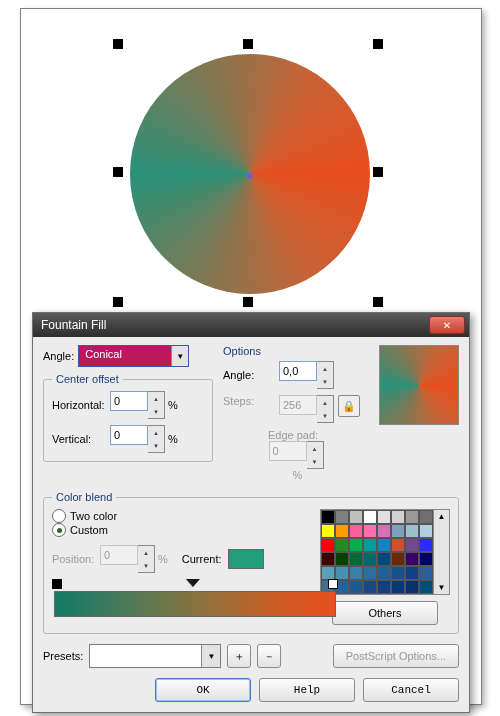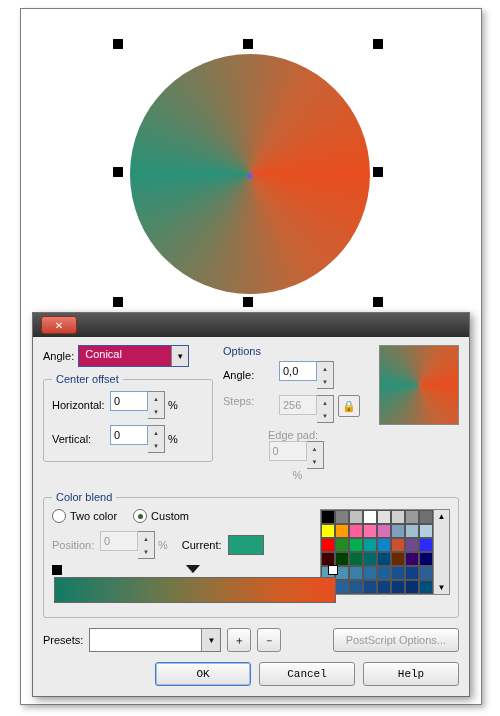--- a/index.html
+++ b/index.html
@@ -224,20 +224,21 @@
   <div class="sel-handle" style="left:92px;top:288px"></div>
   <div class="sel-handle" style="left:222px;top:288px"></div>
   <div class="sel-handle" style="left:352px;top:288px"></div>
 
   <div class="preview-circle"></div>
   <div class="center-x">×</div>
 </div>
 
 <div class="dialog">
   <div class="titlebar">
+    <span class="title-text">Fountain Fill</span>
     <div class="close-btn">
       <span>✕</span>
     </div>
   </div>
 
   <div class="dlg-body">
 
     <div style="display:flex;gap:10px;align-items:flex-start;">
 
       <div style="width:170px;">
@@ -317,21 +318,21 @@
 
       <div class="mini-preview"></div>
     </div>
 
     <fieldset style="margin-top:10px;">
       <legend>Color blend</legend>
 
       <div style="display:flex;align-items:flex-start;">
 
         <div style="flex:1;">
-          <div style="display:flex;align-items:flex-start;margin-bottom:8px;">
+          <div style="display:flex;align-items:flex-start;margin-bottom:8px;flex-direction:column;">
             <div class="radio">
               <div class="r"></div>
               <span>Two color</span>
             </div>
             <div class="radio">
               <div class="r sel"></div>
               <span>Custom</span>
             </div>
           </div>
 
@@ -408,20 +409,23 @@
                 <div style="background: rgb(16, 64, 128);"></div>
                 <div style="background: rgb(8, 56, 120);"></div>
                 <div style="background: rgb(8, 48, 112);"></div>
                 <div style="background: rgb(0, 79, 122);"></div>
               </div>
             <div class="pal-scroll">
               <span>▲</span>
               <span>▼</span>
             </div>
           </div>
+          <div class="btn" style="margin-top:6px;width:80px">
+            <span>Others</span>
+          </div>
         </div>
       </div>
     </fieldset>
 
     <div style="display:flex;align-items:center;margin-top:10px;gap:6px;">
       <span>Presets:</span>
       <div class="preset-combo">
         <div class="txt"></div>
         <div class="arr">▼</div>
       </div>
@@ -435,21 +439,21 @@
       <div class="btn disabled">
         <span>PostScript Options...</span>
       </div>
     </div>
 
     <div class="footer-btns">
       <div class="btn default" style="width:70px">
         <span>OK</span>
       </div>
       <div class="btn" style="width:70px">
+        <span>Help</span>
+      </div>
+      <div class="btn" style="width:70px">
         <span>Cancel</span>
-      </div>
-      <div class="btn" style="width:70px">
-        <span>Help</span>
       </div>
     </div>
 
   </div>
 </div>
 
 </body></html>

